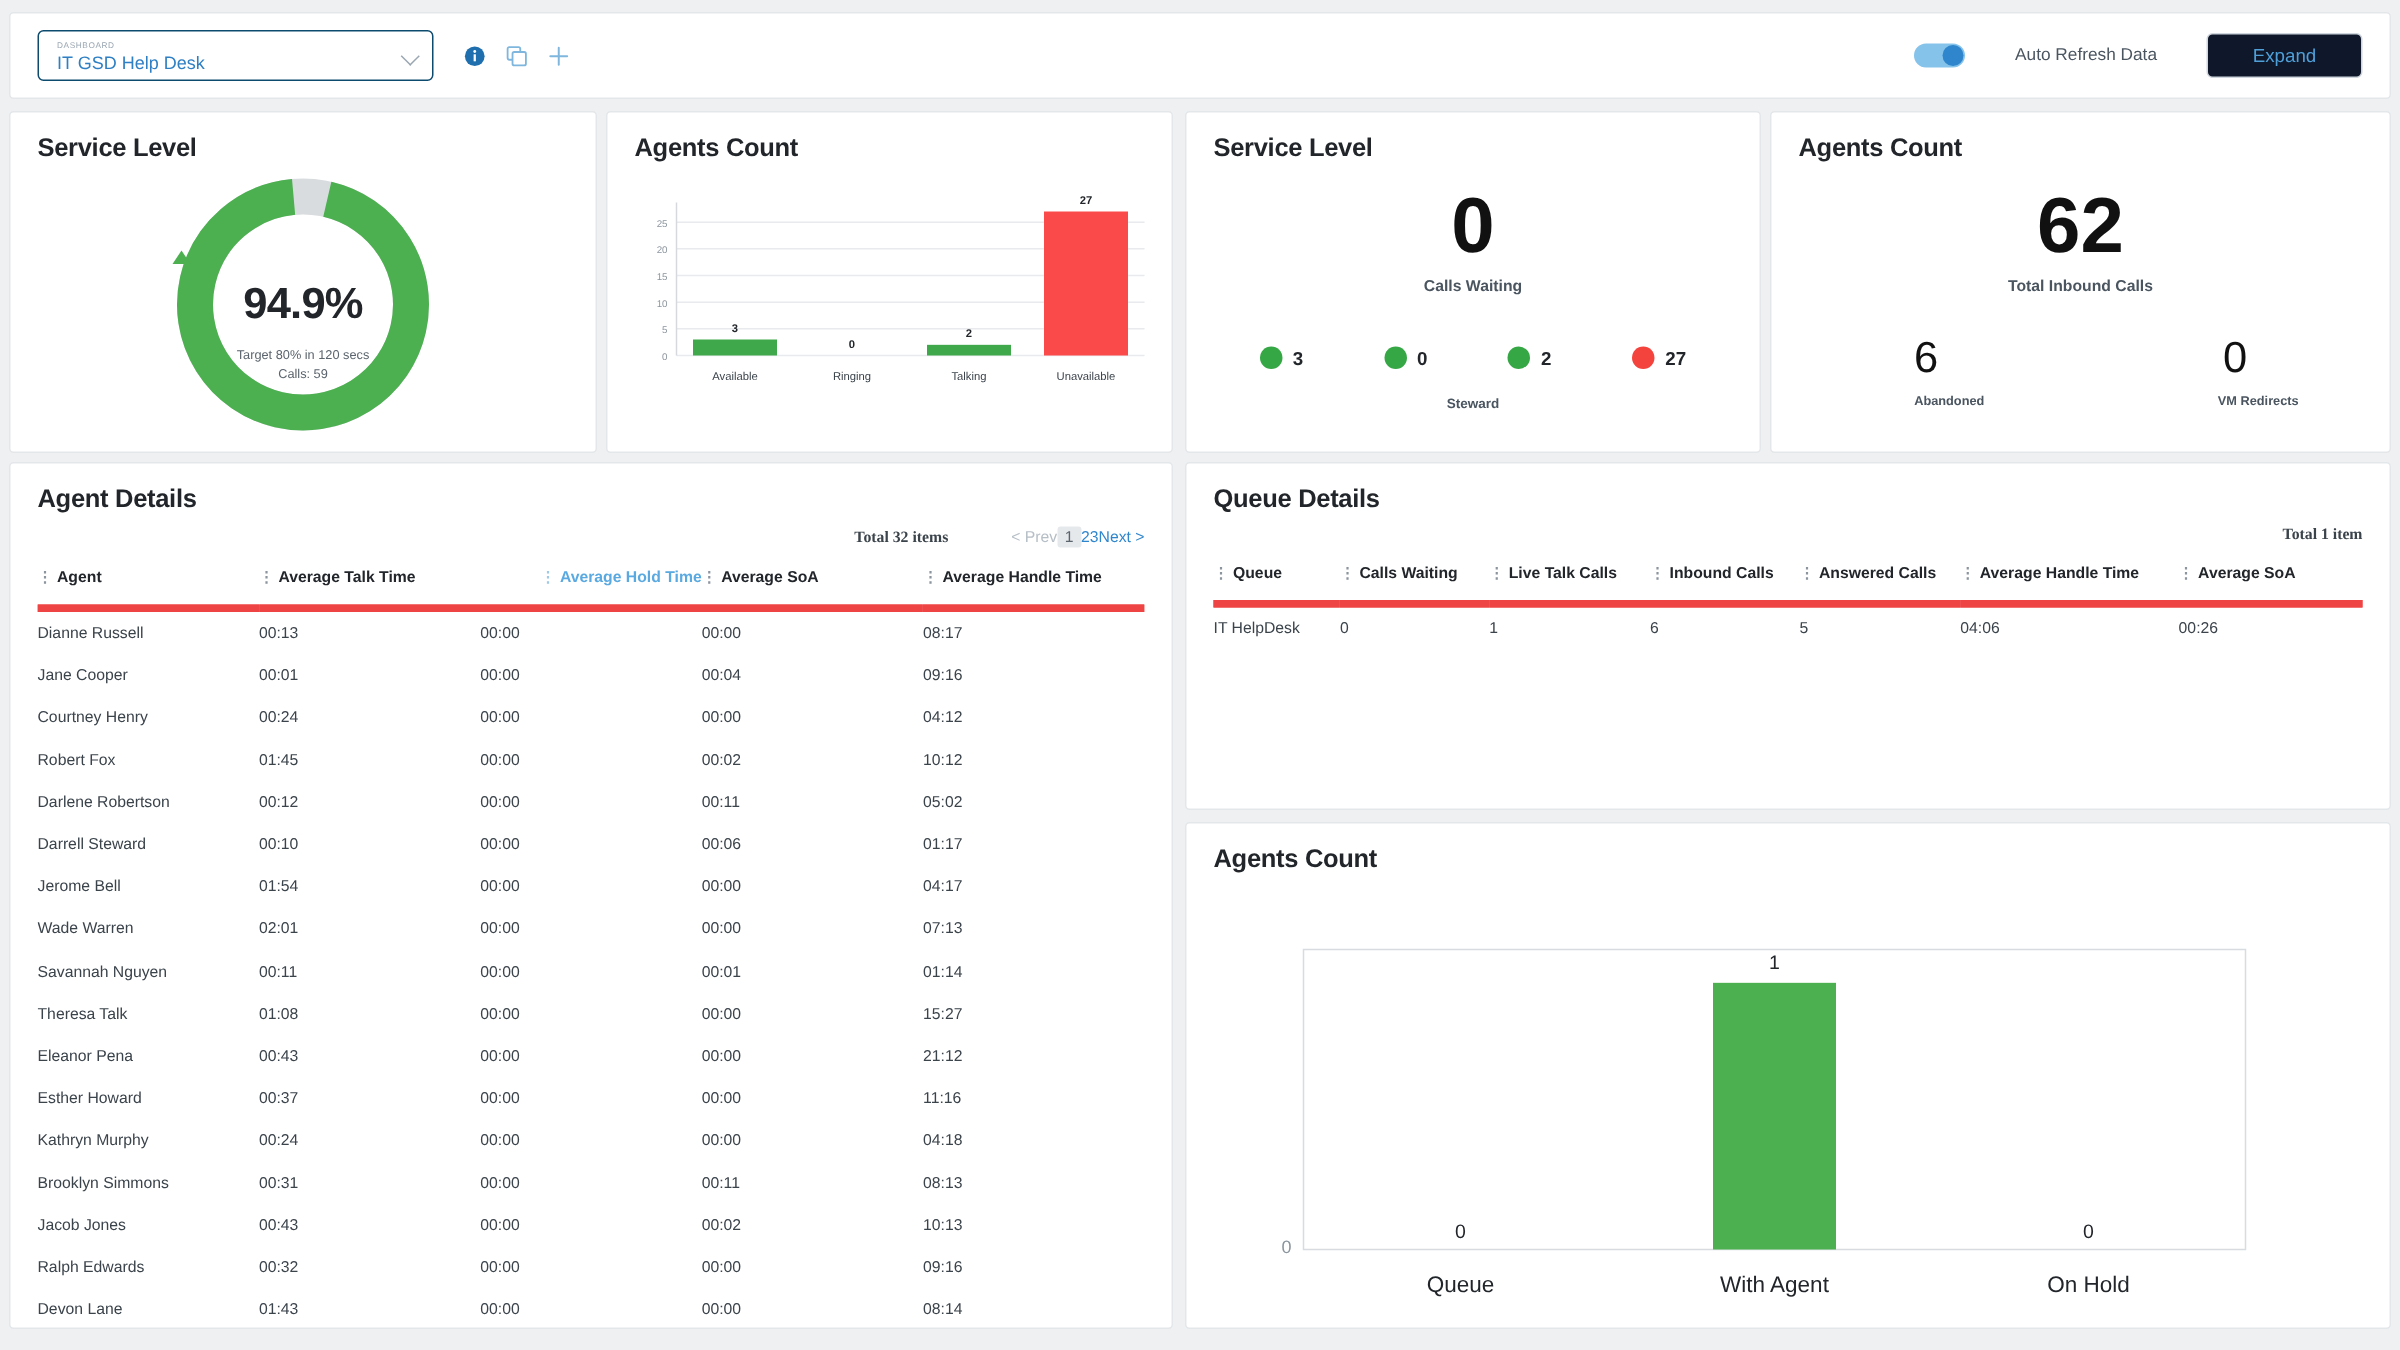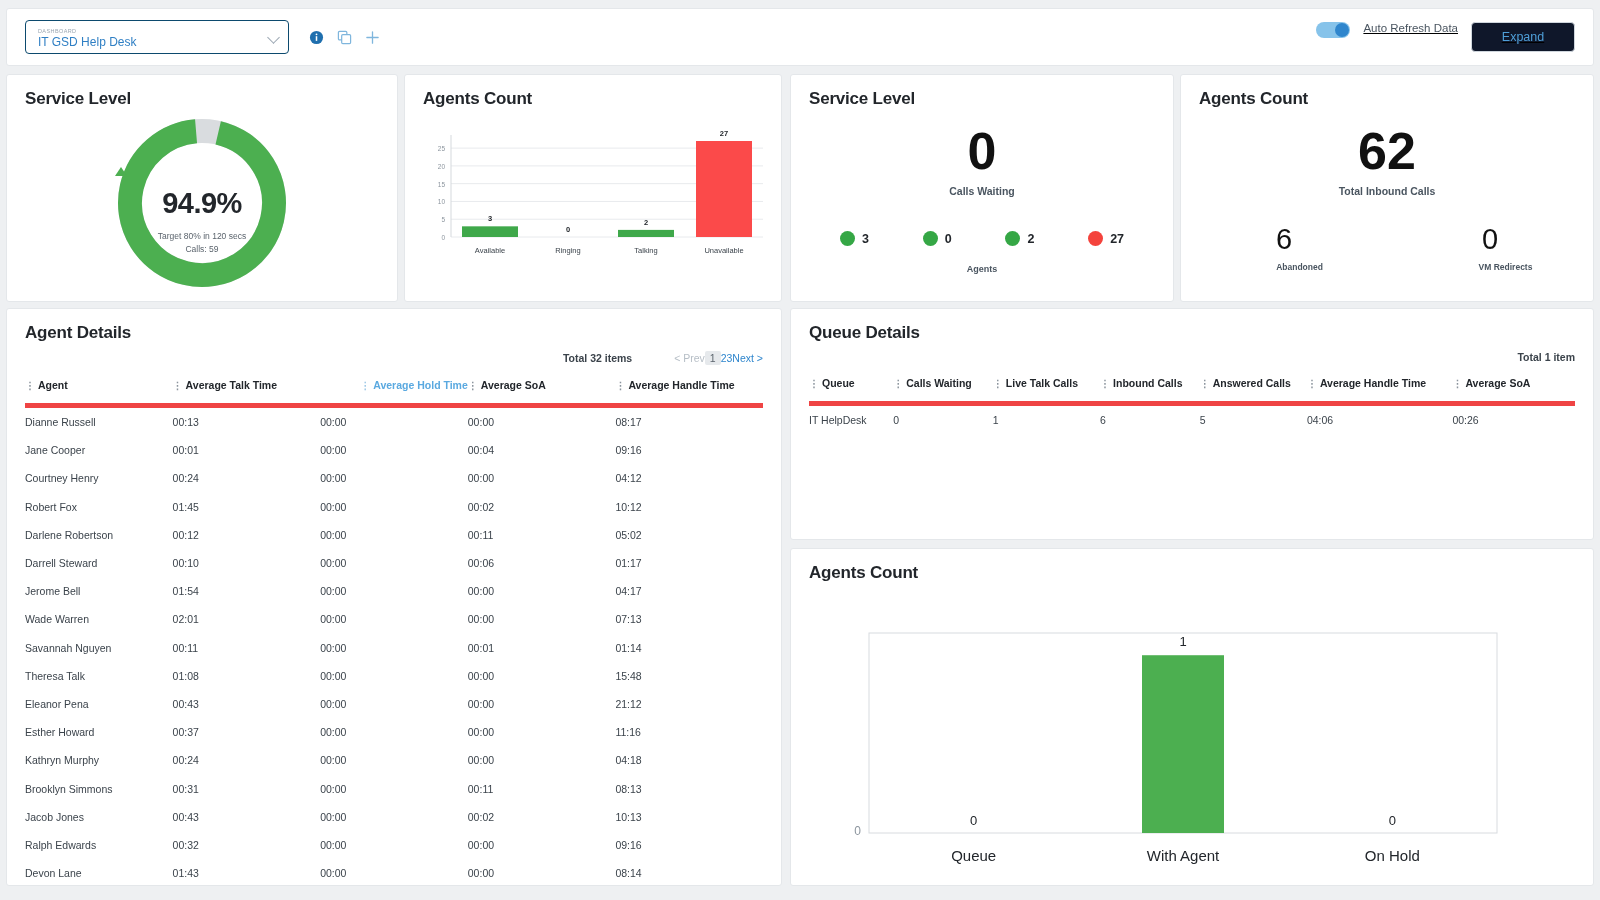--- a/index.html
+++ b/index.html
@@ -24,21 +24,21 @@
   }
   .dd-label { font-size: 5.5px; color: #9aa6b2; letter-spacing: .4px; line-height: 7px; }
   .dd-value { font-size: 12px; color: #2f7fc4; line-height: 15px; font-weight: 400; }
   .dd-caret {
     position: absolute; right: 10px; top: 12px; width: 9px; height: 9px;
     border-right: 1.4px solid #9aa6b2; border-bottom: 1.4px solid #9aa6b2;
     transform: rotate(45deg);
   }
   .hdr-icons { display: flex; align-items: center; gap: 13px; margin-left: 20px; }
   .ic { width: 15px; height: 15px; display: block; }
-  .hdr-right { margin-left: auto; display: flex; align-items: flex-start; gap: 13px; text-decoration: underline; }
+  .hdr-right { margin-left: auto; display: flex; align-items: center; gap: 33px; }
   .toggle {
     width: 34px; height: 16px; border-radius: 9px; background: #86c3ea; position: relative;
   }
   .toggle::after {
     content: ""; position: absolute; right: 1px; top: 1px; width: 14px; height: 14px;
     border-radius: 50%; background: #2f86cd;
   }
   .toggle-text { font-size: 11.5px; color: #4a5560; }
   .expand-btn {
     width: 104px; height: 30px; border: 1px solid #cfd6dd; border-radius: 4px;
@@ -86,21 +86,21 @@
   .dot { width: 15px; height: 15px; border-radius: 50%; }
   .dot-val { font-size: 12.5px; color: #22262b; font-weight: 600; }
   .agents-cap { font-size: 9px; color: #4a5560; text-align: center; margin-top: 18px; font-weight: bold; }
   .kpi-sub-row { display: flex; margin-top: 26px; }
   .kpi-sub { flex: 1; text-align: center; }
   .kpi-sub-num { font-size: 29px; color: #111; line-height: 32px; }
   .kpi-sub-lbl { font-size: 8.5px; color: #4a5560; margin-top: 7px; font-weight: bold; margin-left: 31px; }
 
   
   .tbl-meta { display: flex; align-items: center; justify-content: flex-end; margin-top: 8px; font-size: 10.5px; }
-  .total-items { color: #3b434b; font-weight: bold; margin-right: 42px; }
+  .total-items { color: #3b434b; font-weight: bold; margin-right: 42px; font-family: Liberation Serif, serif; }
   .pager { display: flex; align-items: center; }
   .pg { color: #2f86cd; font-size: 10.5px; }
   .pg.disabled { color: #b6bec6; }
   .pg.active { background: #e6e9ec; color: #5b646d; padding: 1px 5px; border-radius: 2px; }
 
   table { width: 100%; border-collapse: collapse; }
   thead th {
     text-align: left; font-size: 10.5px; font-weight: bold; color: #22262b;
     padding: 14px 0 12px 0; border-bottom: 5px solid #ef4444; white-space: nowrap;
   }
@@ -224,21 +224,21 @@
           </div>
           <div class="dot-item">
             <span class="dot" style="background: rgb(53, 167, 69);"></span>
             <span class="dot-val">2</span>
           </div>
           <div class="dot-item">
             <span class="dot" style="background: rgb(244, 67, 60);"></span>
             <span class="dot-val">27</span>
           </div>
         </div>
-      <div class="agents-cap">Agents</div>
+      <div class="agents-cap">Steward</div>
     </div>
   </div>
 
   <div class="card" id="card-ac-kpi">
     <div class="pad">
       <div class="card-title">Agents Count</div>
     </div>
     <div style="margin-top:14px">
       <div class="kpi-big">62</div>
       <div class="kpi-cap">Total Inbound Calls</div>
@@ -341,21 +341,21 @@
                 <td>00:11</td>
                 <td>00:00</td>
                 <td>00:01</td>
                 <td>01:14</td>
               </tr>
               <tr>
                 <td>Theresa Talk</td>
                 <td>01:08</td>
                 <td>00:00</td>
                 <td>00:00</td>
-                <td>15:48</td>
+                <td>15:27</td>
               </tr>
               <tr>
                 <td>Eleanor Pena</td>
                 <td>00:43</td>
                 <td>00:00</td>
                 <td>00:00</td>
                 <td>21:12</td>
               </tr>
               <tr>
                 <td>Esther Howard</td>

